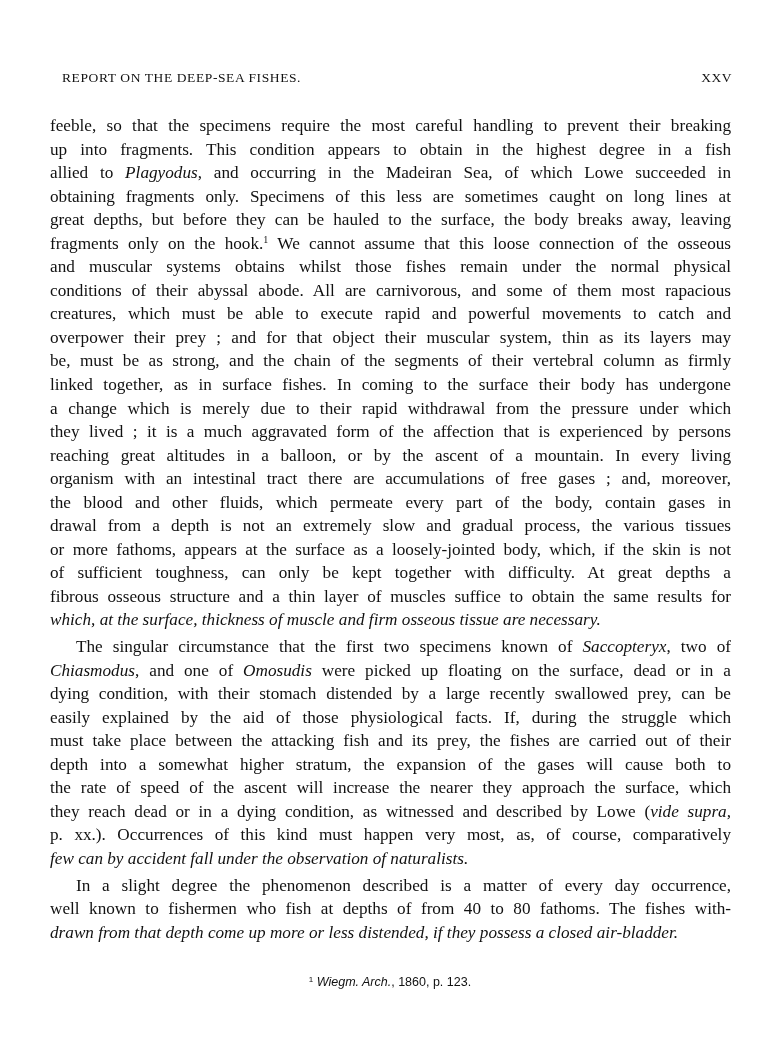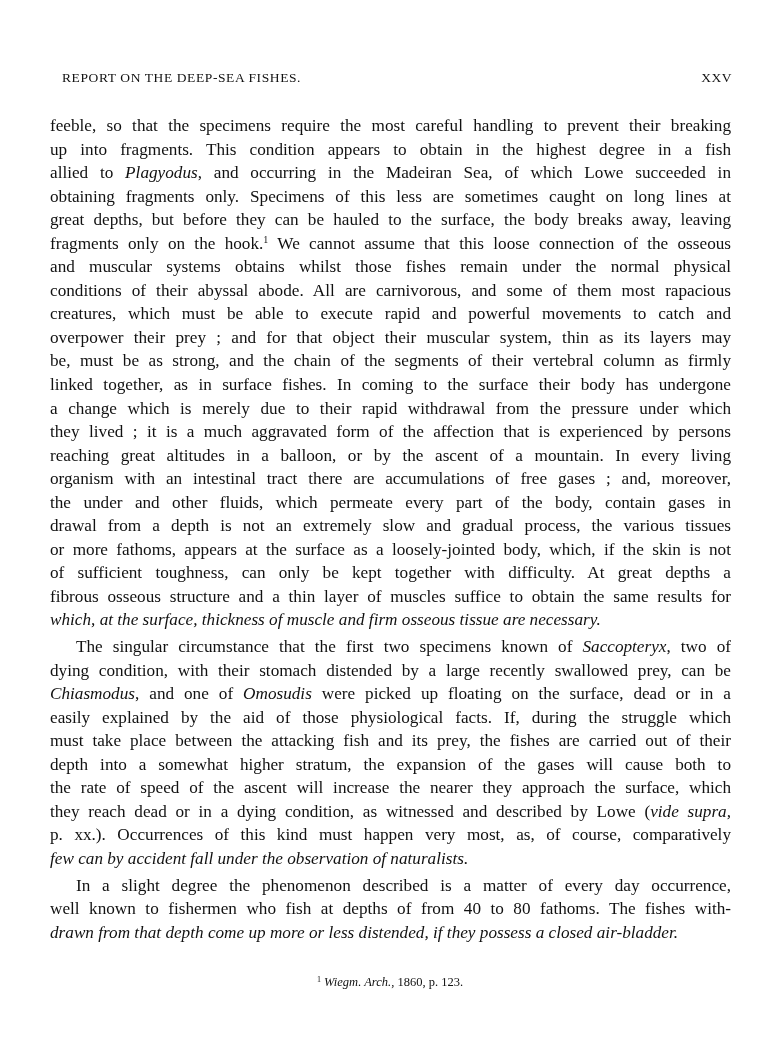--- a/index.html
+++ b/index.html
@@ -16,21 +16,21 @@
       font-family: "Liberation Serif", "DejaVu Serif", serif; font-size: 17.2px; line-height: 23.55px; margin-top: 19px;
     }
     .line { display: block; text-align: justify; text-align-last: justify; white-space: nowrap; height: 23.55px; overflow: visible; }
     .line.last { text-align-last: left; font-style: italic; }
     .line.indent { padding-left: 26px; }
     .para-gap { height: 3px; }
     i, .it { font-style: italic; }
     sup { font-size: 10px; vertical-align: 6px; line-height: 0; }
     .footnote {
       position: absolute; left: 4px; right: 0; top: 975px; text-align: center;
-      font-family: Liberation Serif, serif; font-size: 12.5px;
+      font-family: Liberation Sans, sans-serif; font-size: 12.5px;
     }
     .footnote sup { font-size: 8px; vertical-align: 4px; }
   </style>
 </head>
 <body>
 
 <div class="page">
   <div class="running-head">
     <span class="title">REPORT ON THE DEEP-SEA FISHES.</span>
     <span class="folio">XXV</span>
@@ -47,32 +47,32 @@
         <span class="line">and muscular systems obtains whilst those fishes remain under the normal physical</span>
         <span class="line">conditions of their abyssal abode.  All are carnivorous, and some of them most rapacious</span>
         <span class="line">creatures, which must be able to execute rapid and powerful movements to catch and</span>
         <span class="line">overpower their prey ; and for that object their muscular system, thin as its layers may</span>
         <span class="line">be, must be as strong, and the chain of the segments of their vertebral column as firmly</span>
         <span class="line">linked together, as in surface fishes.  In coming to the surface their body has undergone</span>
         <span class="line">a change which is merely due to their rapid withdrawal from the pressure under which</span>
         <span class="line">they lived ; it is a much aggravated form of the affection that is experienced by persons</span>
         <span class="line">reaching great altitudes in a balloon, or by the ascent of a mountain.  In every living</span>
         <span class="line">organism with an intestinal tract there are accumulations of free gases ; and, moreover,</span>
-        <span class="line">the under and other fluids, which permeate every part of the body, contain gases in</span>
+        <span class="line">the blood and other fluids, which permeate every part of the body, contain gases in</span>
         <span class="line">drawal from a depth is not an extremely slow and gradual process, the various tissues</span>
         <span class="line">or more fathoms, appears at the surface as a loosely-jointed body, which, if the skin is not</span>
         <span class="line">of sufficient toughness, can only be kept together with difficulty.  At great depths a</span>
         <span class="line">fibrous osseous structure and a thin layer of muscles suffice to obtain the same results for</span>
         <span class="line last">which, at the surface, thickness of muscle and firm osseous tissue are necessary.</span>
       </div>
       <div class="para-gap"></div>
       <div>
         <span class="line indent">The singular circumstance that the first two specimens known of <i>Saccopteryx</i>, two of</span>
+        <span class="line"><i>Chiasmodus</i>, and one of <i>Omosudis</i> were picked up floating on the surface, dead or in a</span>
         <span class="line">dying condition, with their stomach distended by a large recently swallowed prey, can be</span>
-        <span class="line"><i>Chiasmodus</i>, and one of <i>Omosudis</i> were picked up floating on the surface, dead or in a</span>
         <span class="line">easily explained by the aid of those physiological facts.  If, during the struggle which</span>
         <span class="line">must take place between the attacking fish and its prey, the fishes are carried out of their</span>
         <span class="line">depth into a somewhat higher stratum, the expansion of the gases will cause both to</span>
         <span class="line">the rate of speed of the ascent will increase the nearer they approach the surface, which</span>
         <span class="line">they reach dead or in a dying condition, as witnessed and described by Lowe (<i>vide supra,</i></span>
         <span class="line">p. xx.).  Occurrences of this kind must happen very most, as, of course, comparatively</span>
         <span class="line last">few can by accident fall under the observation of naturalists.</span>
       </div>
       <div class="para-gap"></div>
       <div>

